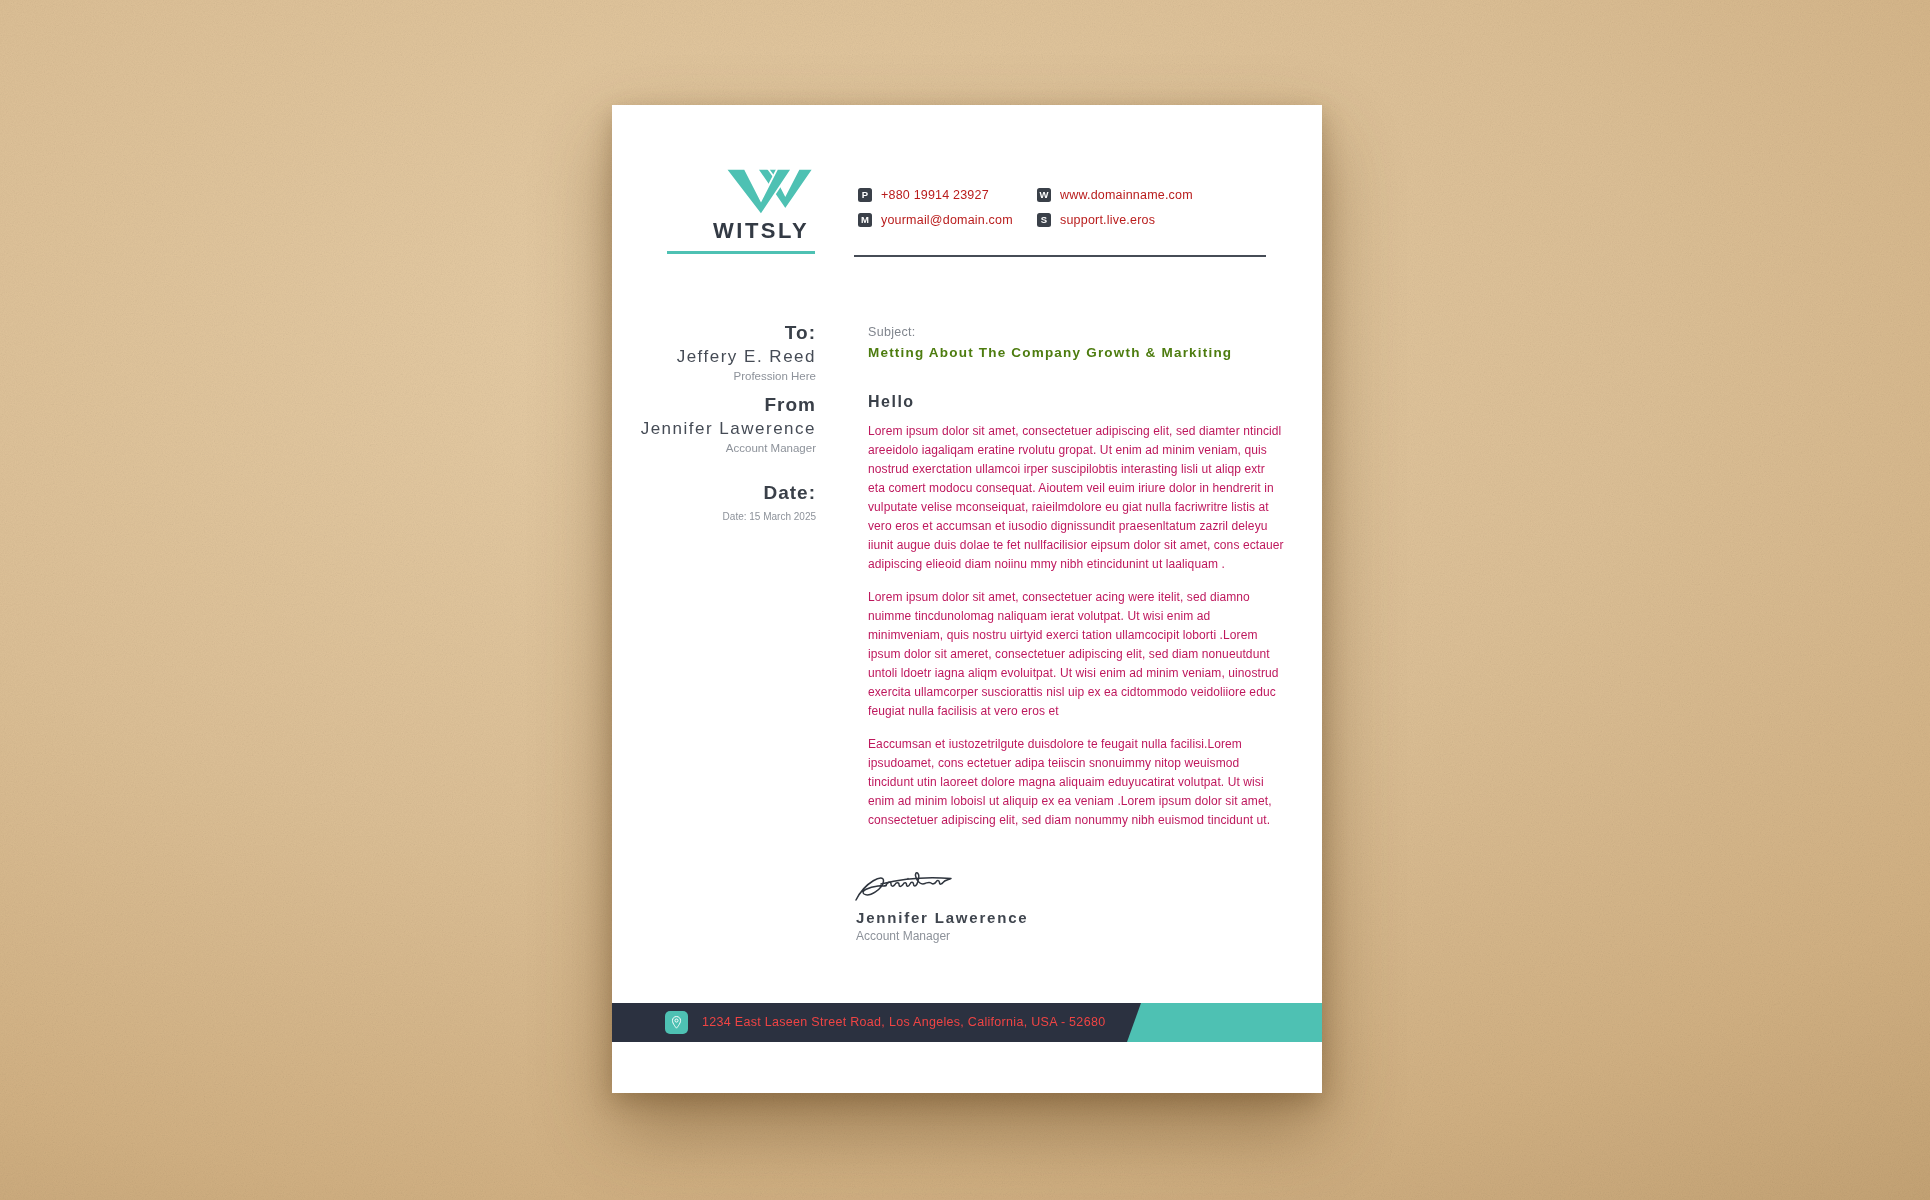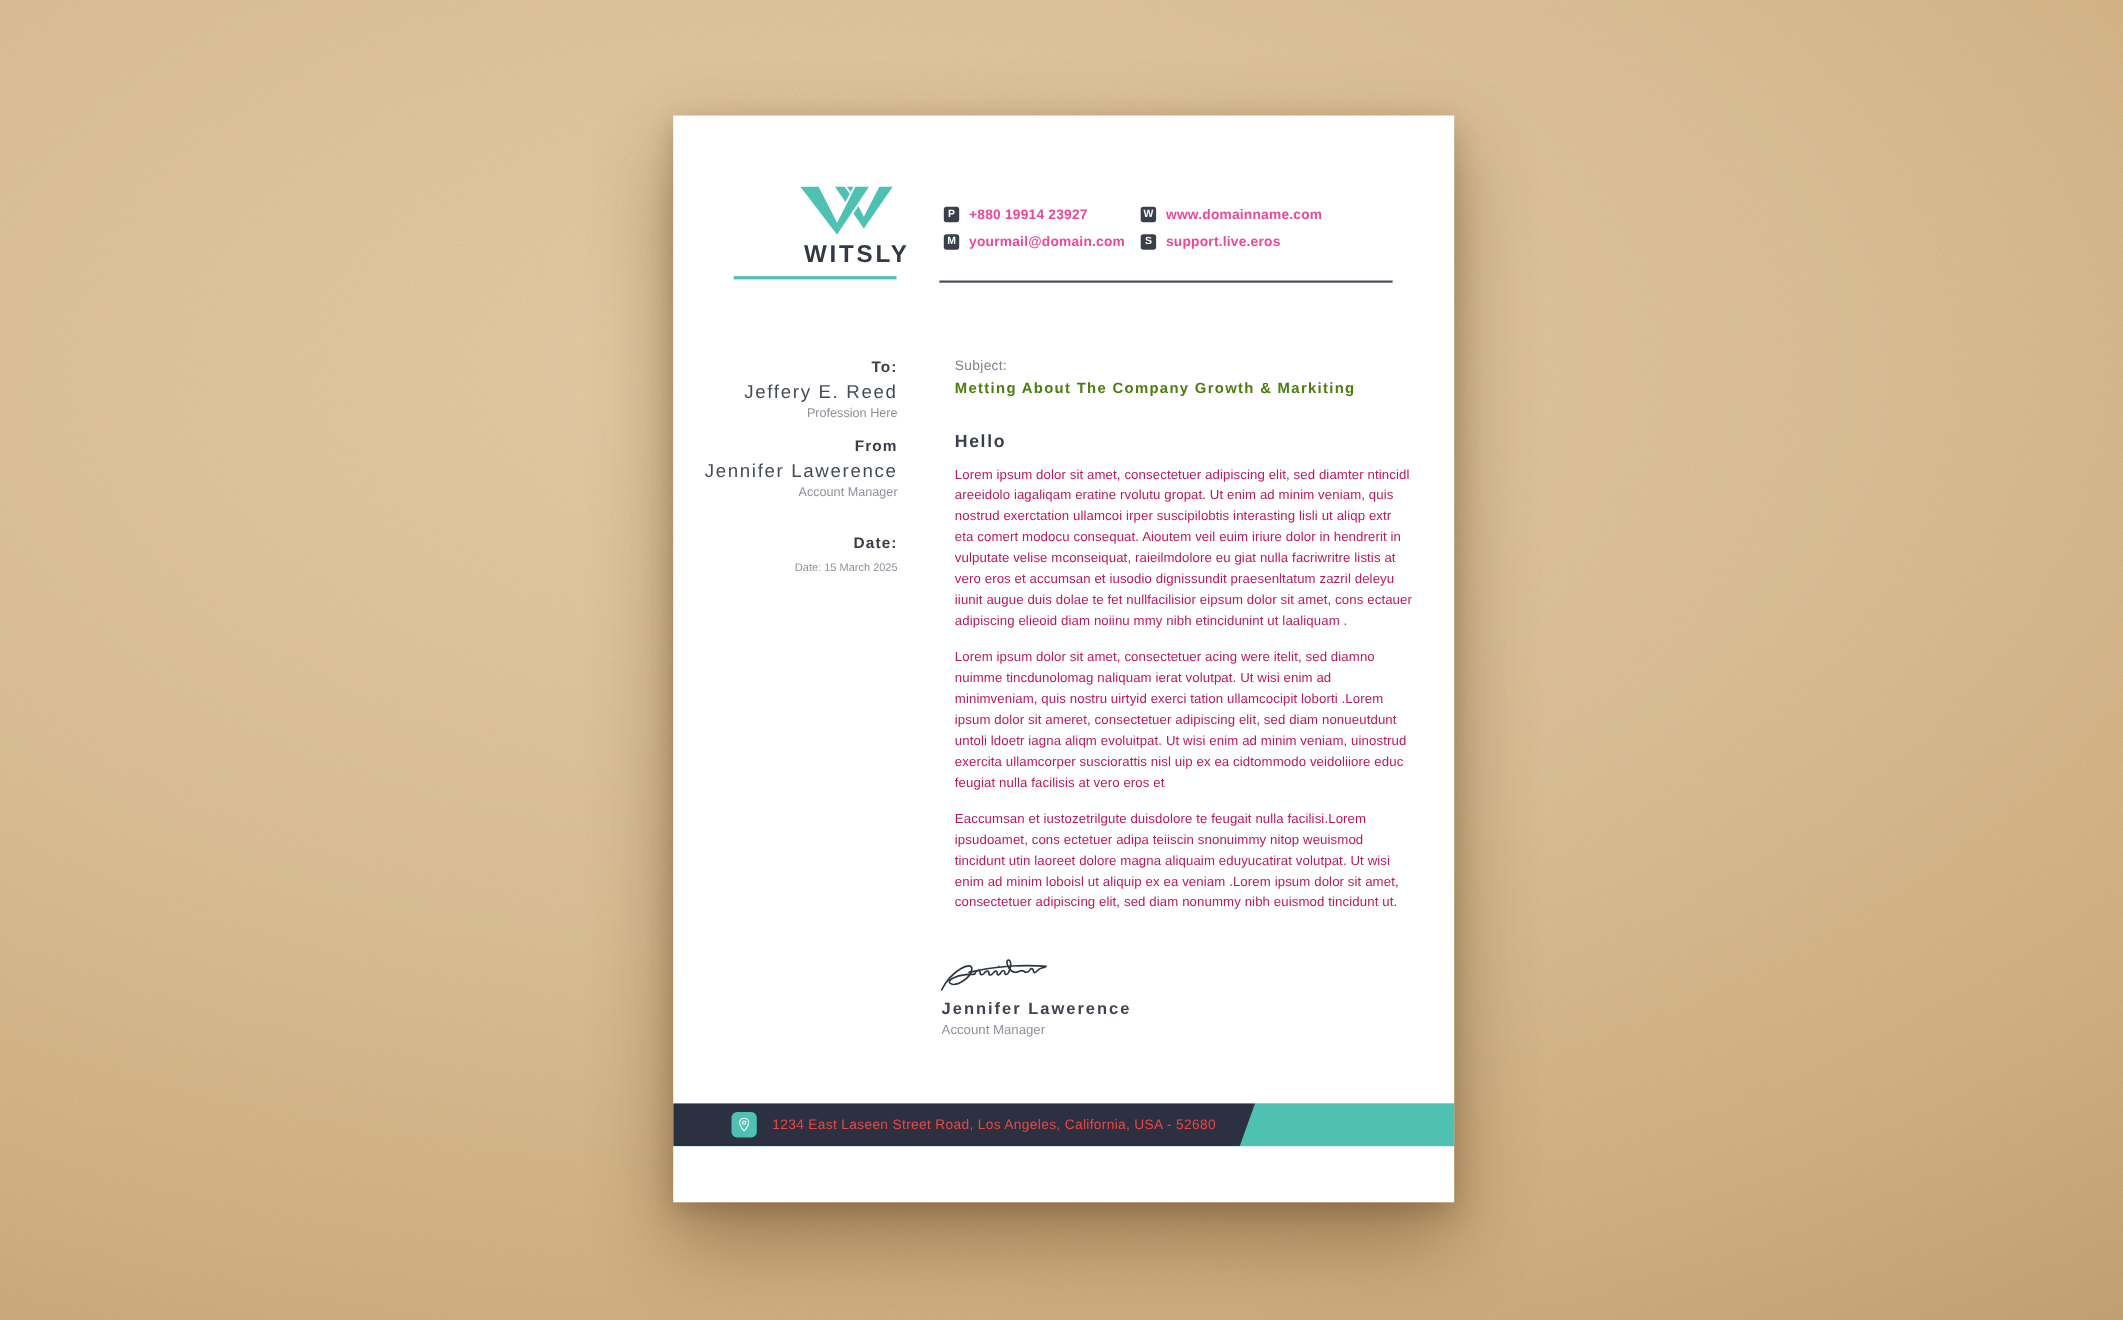--- a/index.html
+++ b/index.html
@@ -15,40 +15,40 @@
   
   .paper{
     position:absolute; left:612px; top:105px; width:710px; height:988px;
     background:#ffffff;
     box-shadow: 0 35px 70px rgba(90,60,22,.45), 0 8px 22px rgba(90,60,22,.30);
   }
 
   
   .logo-w{ position:absolute; left:113px; top:62px; width:90px; height:48px; }
   .logo-text{
-    position:absolute; left:101px; top:113px; width:114px; text-align:right;
+    position:absolute; left:101px; top:113px; width:114px; text-align:left;
     font-size:22px; font-weight:700; letter-spacing:2.5px; color:#333a44;
   }
   .logo-rule{ position:absolute; left:55px; top:146px; width:148px; height:3px; background:#4ec1b3; }
 
   .contact-row{ position:absolute; display:flex; align-items:center; }
   .contact-row.r-p{ left:246px; top:83px; }
   .contact-row.r-m{ left:246px; top:108px; }
   .contact-row.r-w{ left:425px; top:83px; }
   .contact-row.r-s{ left:425px; top:108px; }
   .c-icon{
     width:14px; height:14px; border-radius:2.5px; background:#3a4049; color:#fff;
     font-size:9.5px; font-weight:700; line-height:14px; text-align:center; flex:0 0 14px;
   }
-  .c-text{ margin-left:9px; font-size:12.5px; color:#ec4899; letter-spacing:.2px;font-weight:bold; }
+  .c-text{ margin-left:9px; font-size:12.5px; color:#b91c1c; letter-spacing:.2px; }
   .header-divider{ position:absolute; left:242px; top:150px; width:412px; height:2px; background:#464c56; }
 
   
   .meta-col{ position:absolute; left:0; top:219px; width:204px; text-align:right; }
-  .meta-label{ display:block; font-size:14px; line-height:18px; font-weight:700; letter-spacing:1px; color:#3a4049; margin-bottom:6px; }
+  .meta-label{ display:block; font-size:19px; line-height:18px; font-weight:700; letter-spacing:1px; color:#3a4049; margin-bottom:6px; }
   .meta-name{ display:block; font-size:17px; line-height:18px; font-weight:400; letter-spacing:1.5px; color:#454b55; margin-bottom:3px; }
   .meta-title{ display:block; font-size:11.5px; line-height:15px; color:#8d929a; }
   .mb-a{ margin-bottom:12px; } .mb-b{ margin-bottom:28px; }
   .meta-date{ display:block; font-size:10px; line-height:18px; color:#8d929a; }
 
   
   .content-col{ position:absolute; left:256px; top:219px; width:416px; }
   .subject-label{ font-size:12.5px; line-height:16px; color:#80858d; letter-spacing:.3px; margin-bottom:4px; }
   .subject-line{ font-size:13.5px; line-height:18px; font-weight:700; letter-spacing:1.2px; color:#4d7c0f; }
   .greeting{ font-size:16px; line-height:20px; font-weight:700; letter-spacing:1.5px; color:#3a4049; margin-top:30px; }

